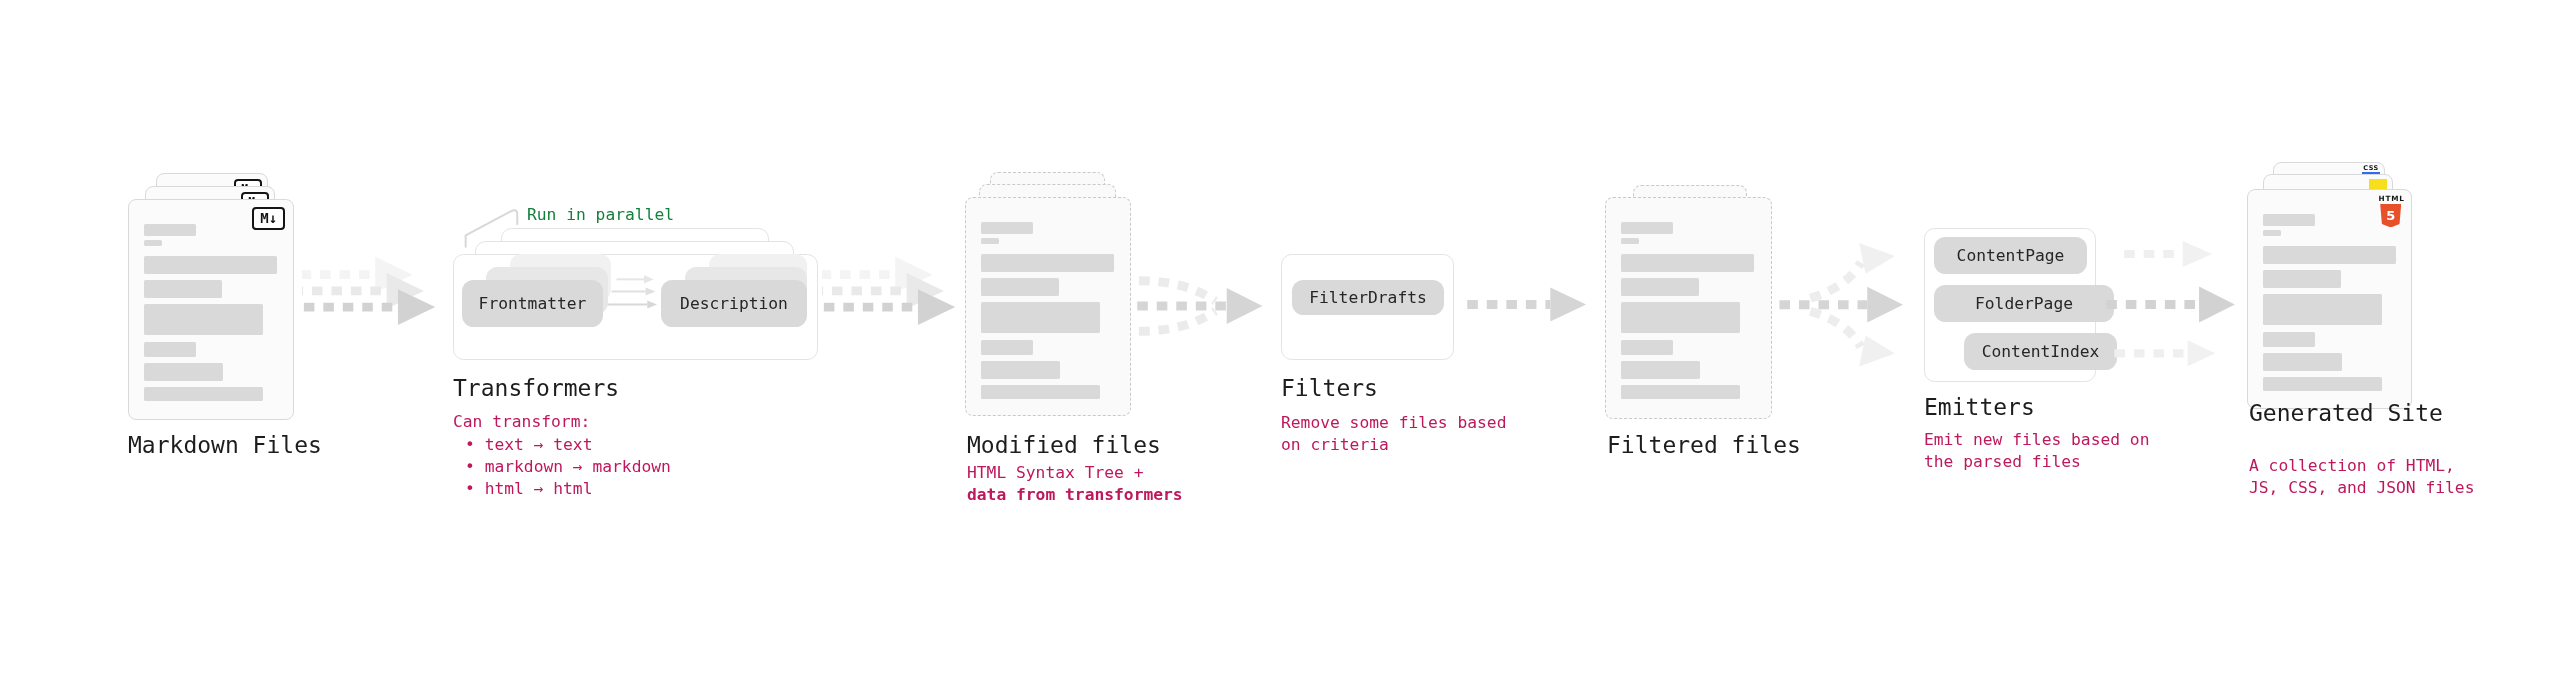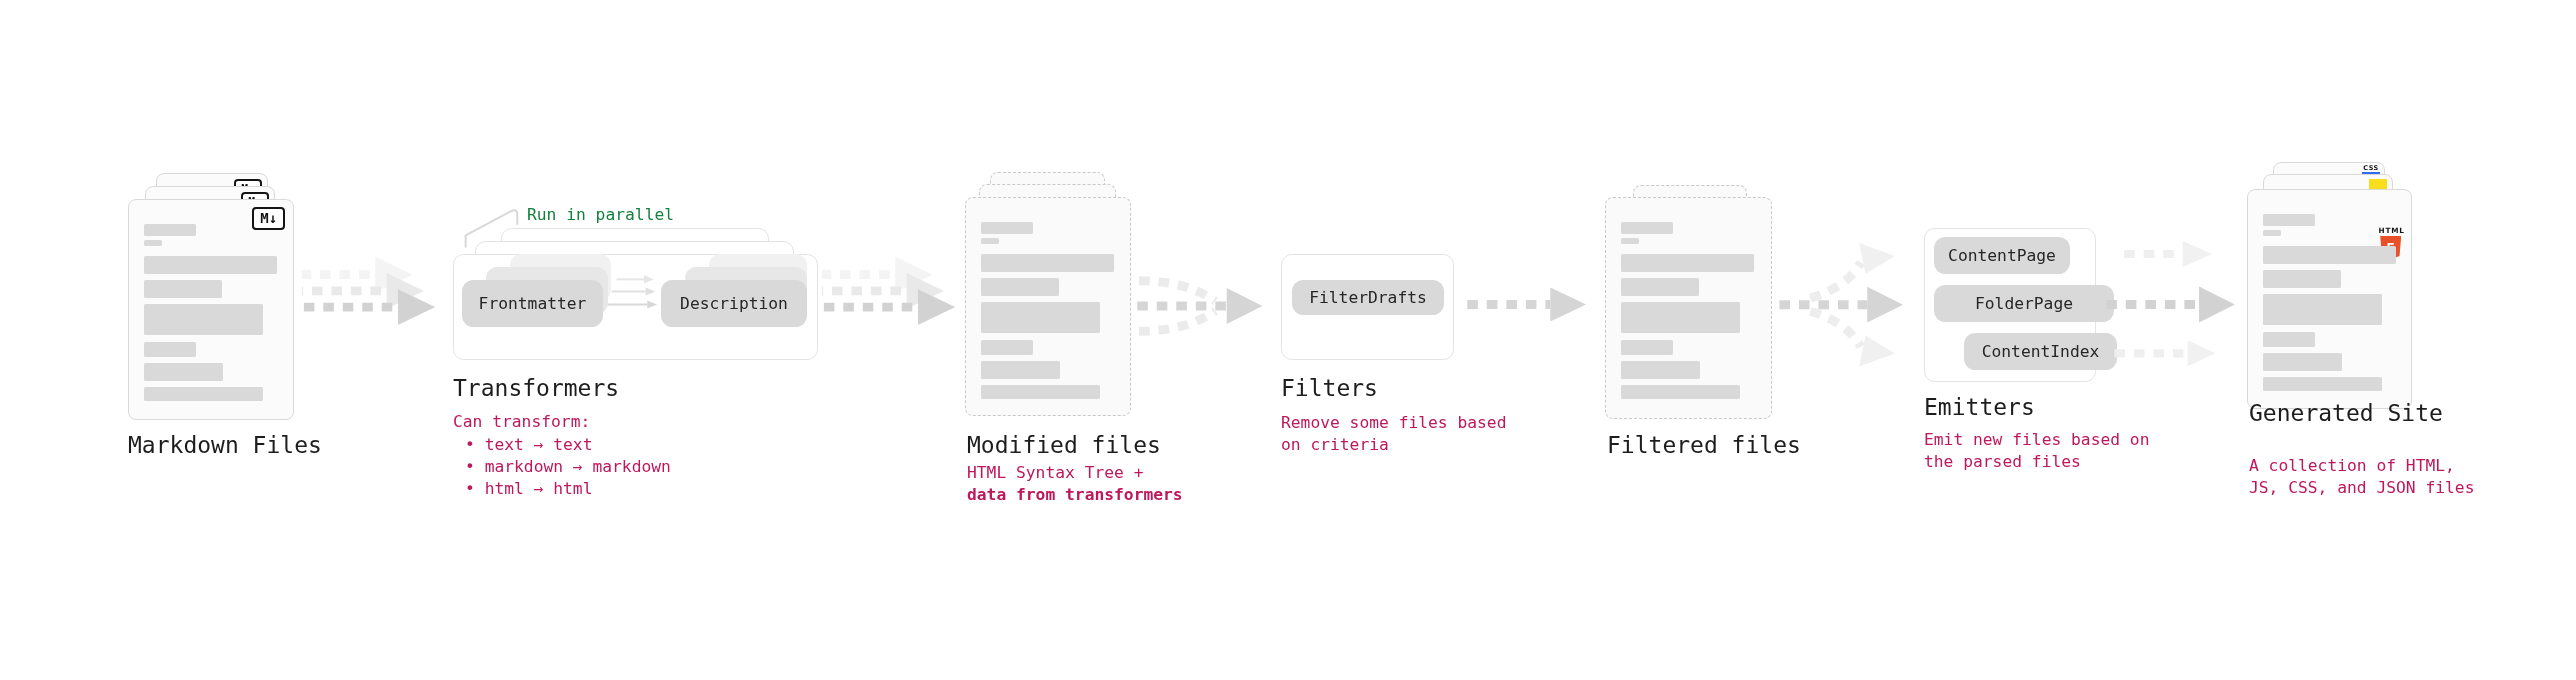--- a/index.html
+++ b/index.html
@@ -209,21 +209,21 @@
     <path d="M 42 74 Q 88 60 104 30" fill="none" stroke="#ededed" stroke-width="11" stroke-dasharray="13 11"></path>
     <polygon points="102,6 146,22 110,44" fill="#f0f0f0"></polygon>
     <path d="M 42 90 Q 88 104 104 134" fill="none" stroke="#ededed" stroke-width="11" stroke-dasharray="13 11"></path>
     <polygon points="102,158 146,142 110,120" fill="#f0f0f0"></polygon>
     <line x1="4" y1="82" x2="112" y2="82" stroke="#d5d5d5" stroke-width="11" stroke-dasharray="13 11"></line>
     <polygon points="112,60 156,82 112,104" fill="#d5d5d5"></polygon>
   </svg>
 
   <div>
     <div class="box" style="left:1924px;top:228px;width:172px;height:154px;"></div>
-    <div class="pill" style="left:1934px;top:237px;width:136px;height:37px;">ContentPage</div>
+    <div class="pill" style="left:1934px;top:237px;width:153px;height:37px;">ContentPage</div>
     <div class="pill" style="left:1934px;top:285px;width:180px;height:37px;">FolderPage</div>
     <div class="pill" style="left:1934px;top:333px;width:153px;height:37px;margin-left:30px;">ContentIndex</div>
   </div>
   <div class="t" style="left:1924px;top:394px;">Emitters</div>
   <div class="b" style="left:1924px;top:430px;">Emit new files based on</div>
   <div class="b" style="left:1924px;top:452px;">the parsed files</div>
 
   <svg class="arrow-svg" style="left:2103px;top:236px;" width="140" height="137" viewBox="0 0 172 168">
     <g stroke="#efefef" fill="#f1f1f1">
       <line x1="26" y1="22" x2="98" y2="22" stroke-width="10" stroke-dasharray="13 11" fill="none"></line>
@@ -243,21 +243,21 @@
     <div class="page" style="left:2273px;top:162px;width:112px;height:89px;">
       <div class="cssbadge" style="right:3.3px;top:1.6px;">
         <div class="word">CSS</div>
         <div class="bar" style="background: rgb(47, 107, 239);"></div>
       </div>
     </div>
     <div class="page" style="left:2263px;top:174px;width:130px;height:89px;">
       <div class="jsbadge" style="right: 4.9px; top: 4.1px; background: rgb(247, 223, 30);"></div>
     </div>
     <div class="page" style="left:2247px;top:189px;width:165px;height:220px;">
-      <div class="html5" style="right:8.1px;top:4.1px;margin-top:32px;">
+      <div class="html5" style="right:8.1px;top:4.1px;">
         <div class="word">HTML</div>
         <div class="shield" style="background: rgb(232, 80, 42);">
             <span>5</span>
           </div>
       </div>
       <div class="bars">
           <i></i>
           <i></i>
           <i></i>
           <i></i>

